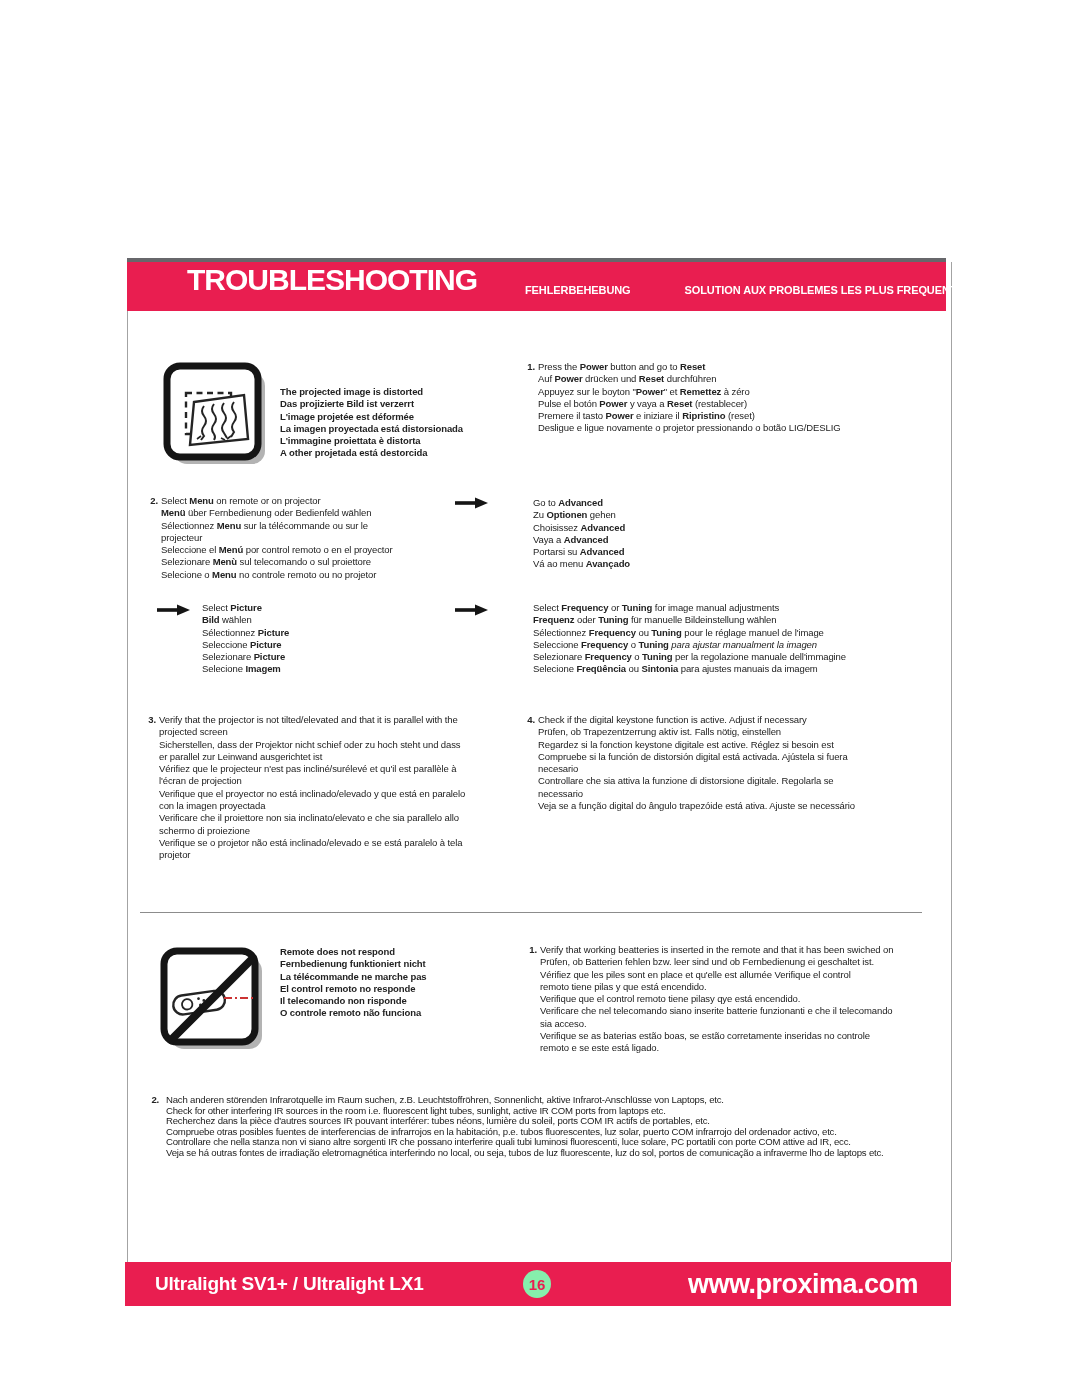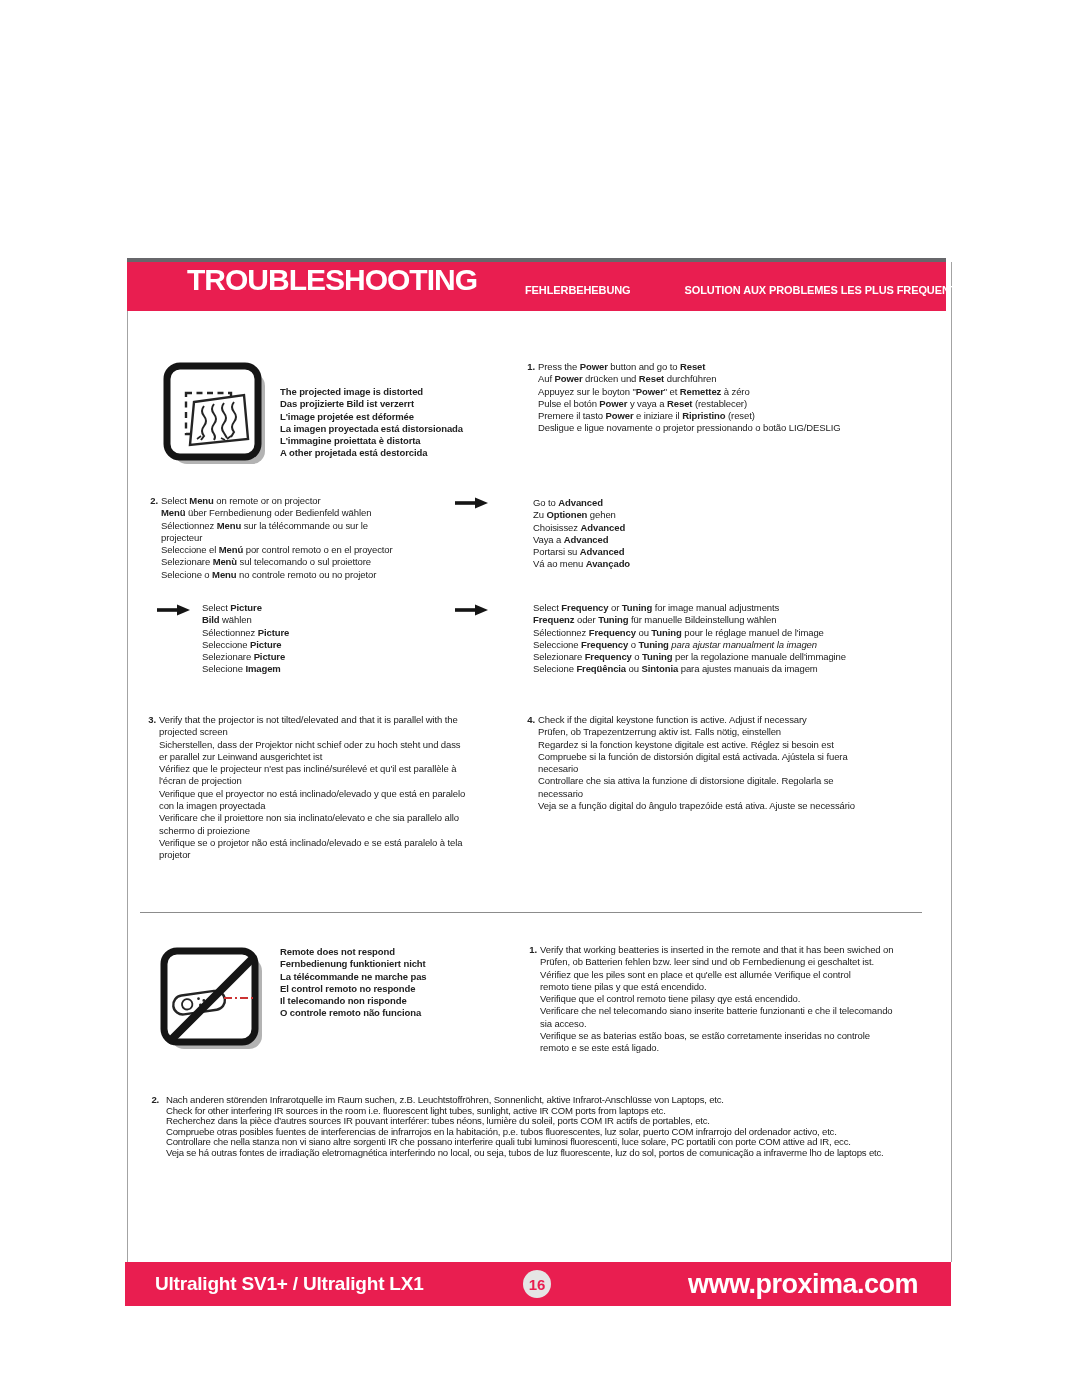--- a/index.html
+++ b/index.html
@@ -61,21 +61,21 @@
   .bottom-bar {
     position:absolute; left:125px; top:1262px; width:826px; height:44px;
     background:#E91E50; color:#fff;
   }
   .ft-model {
     position:absolute; left:30px; top:50%; transform:translateY(-50%);
     font-size:19px; font-weight:bold; letter-spacing:-0.2px; white-space:nowrap;
   }
   .ft-badge {
     position:absolute; left:398px; top:50%; transform:translateY(-50%);
-    width:28px; height:28px; border-radius:50%; background:#e5e5e5;
+    width:28px; height:28px; border-radius:50%; background:#86efac;
     color:#E91E50; font-size:15px; font-weight:bold;
     display:flex; align-items:center; justify-content:center;
   }
   .ft-site {
     position:absolute; right:33px; top:50%; transform:translateY(-50%);
     font-size:27px; font-weight:bold; letter-spacing:-0.5px; white-space:nowrap;
   }
 </style>
 </head>
 <body>

